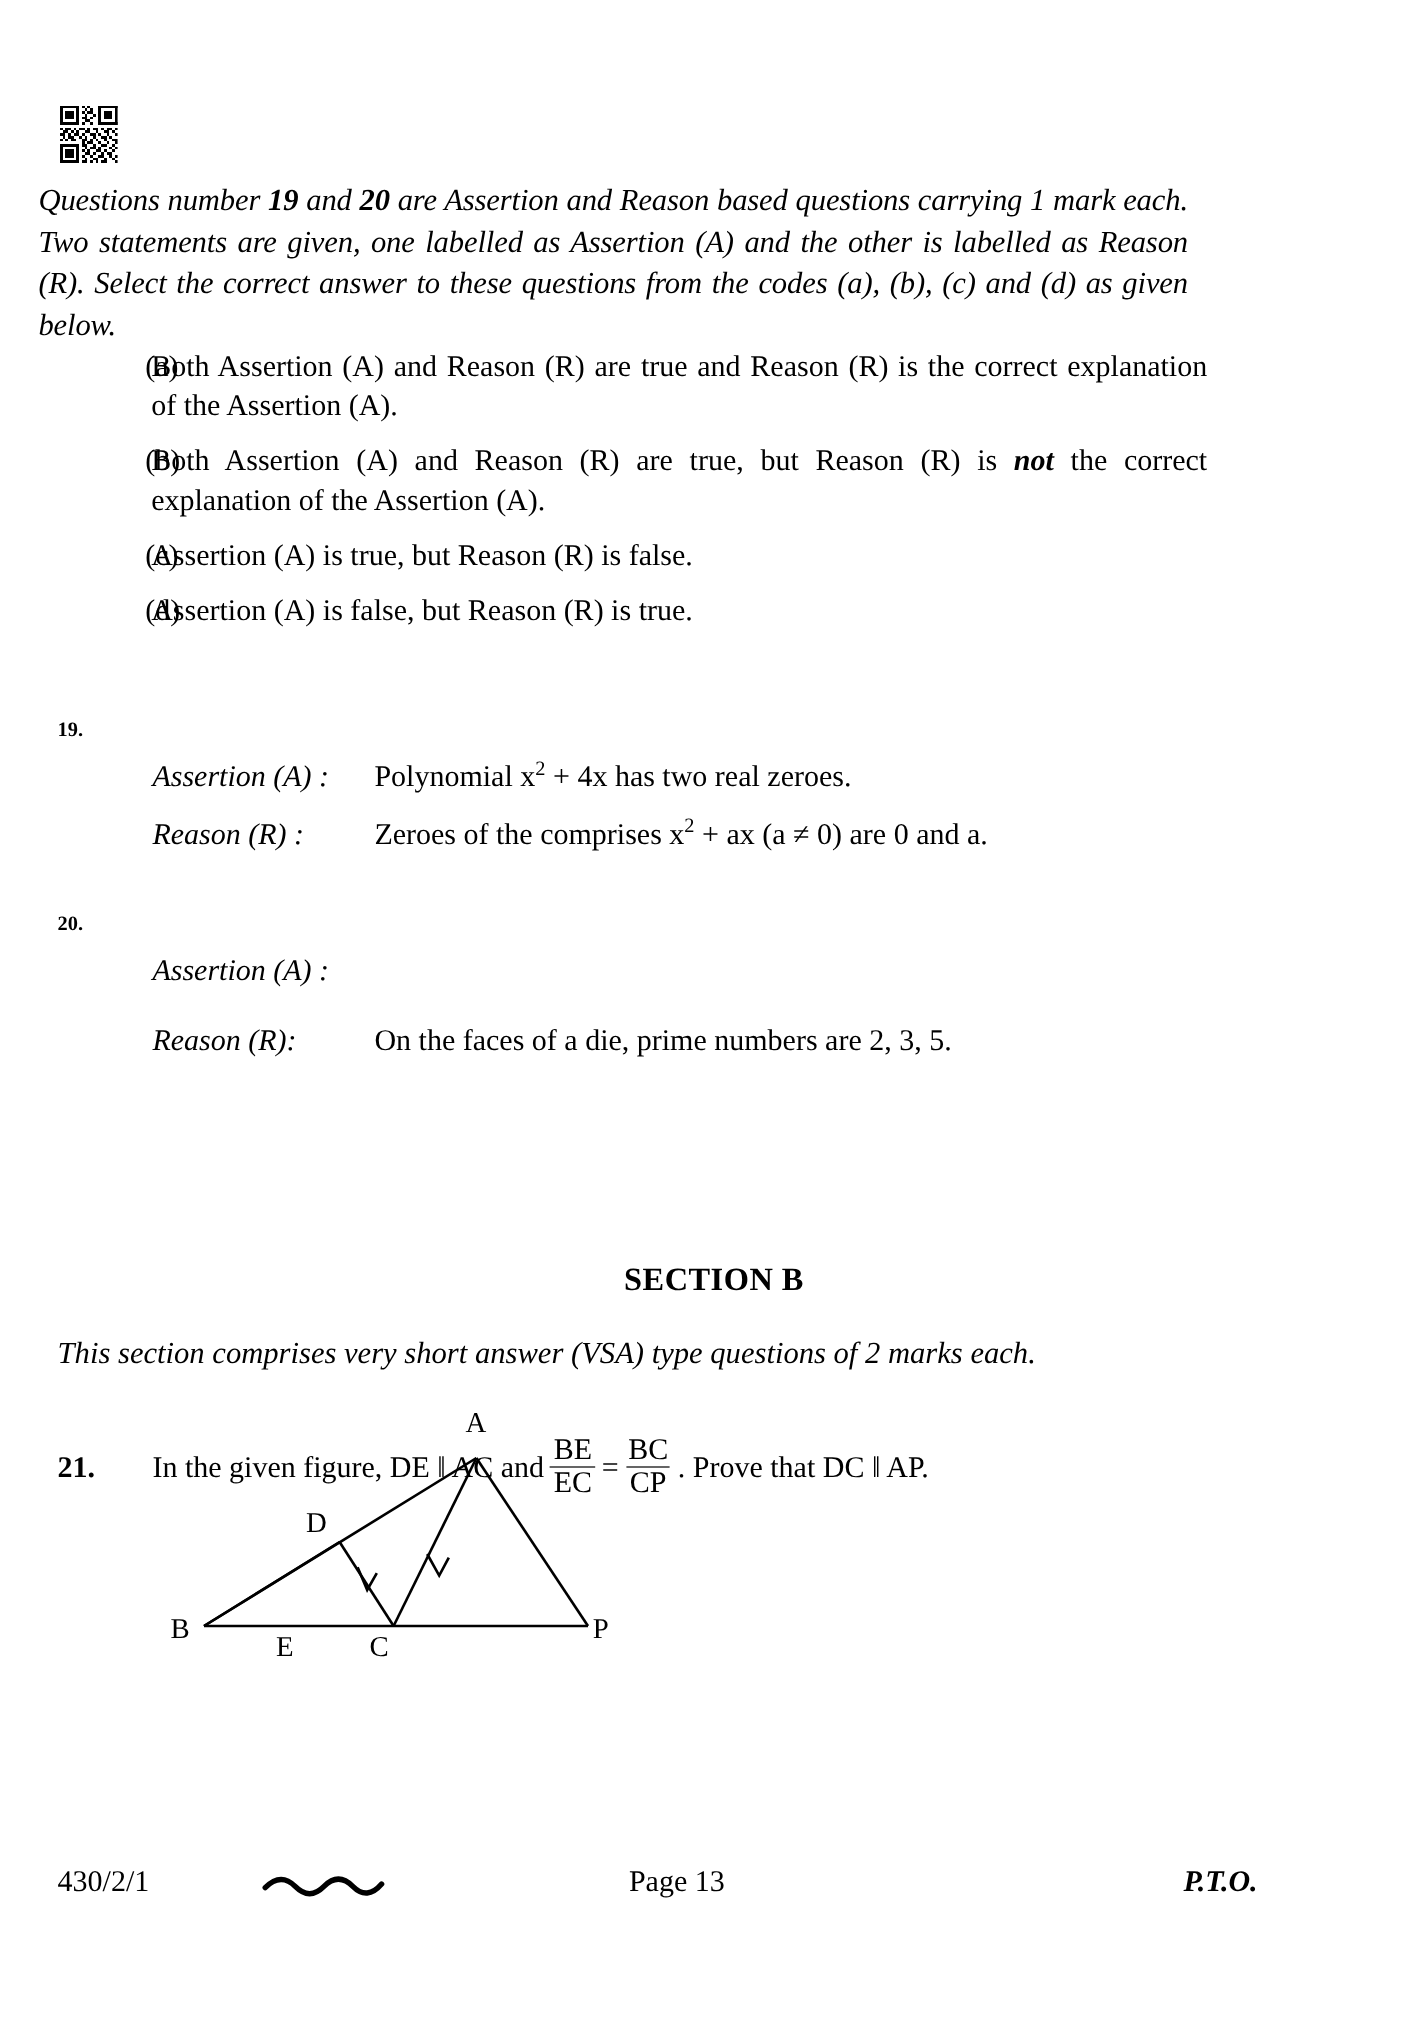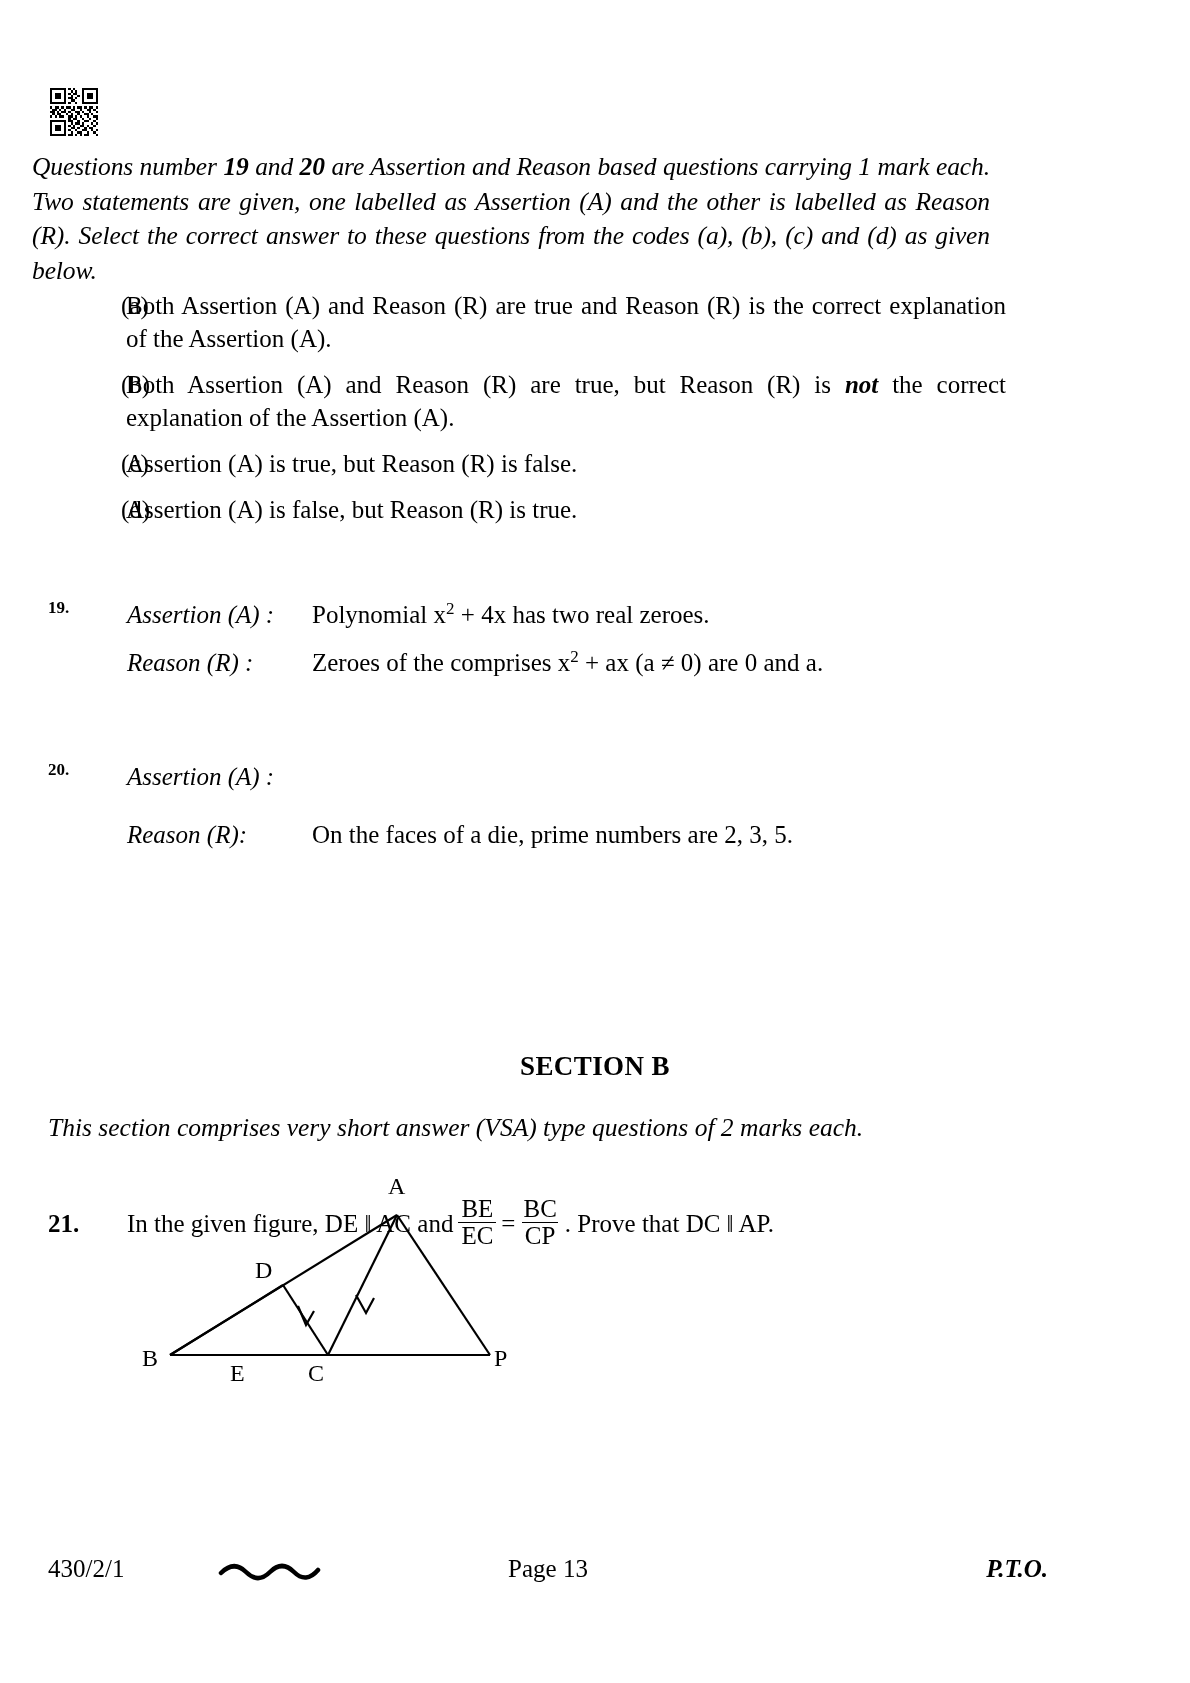--- a/index.html
+++ b/index.html
@@ -87,20 +87,21 @@
     top: 0;
     width: 62px;
     font-weight: bold;
     font-size: 17px;
   }
   .ar-row {
     display: flex;
     align-items: flex-start;
     line-height: 34px;
     margin-bottom: 6px;
+    margin-top: 33px;
   }
   .ar-tag {
     flex: 0 0 auto;
     font-style: italic;
     padding-left: 79px;
     box-sizing: content-box;
   }
   .ar-tag.w1 { width: 185px; }
   .ar-body {
     flex: 1 1 auto;
@@ -206,21 +207,21 @@
     left: 0; top: 0;
     font-size: 25px;
   }
   .f-squiggle {
     position: absolute;
     left: 170px;
     top: 6px;
   }
   .f-center {
     position: absolute;
-    left: 0;
+    left: 16px;
     width: 1000px;
     top: 0;
     text-align: center;
     font-size: 25px;
   }
   .f-right {
     position: absolute;
     right: 0;
     top: 0;
     font-size: 25px;

